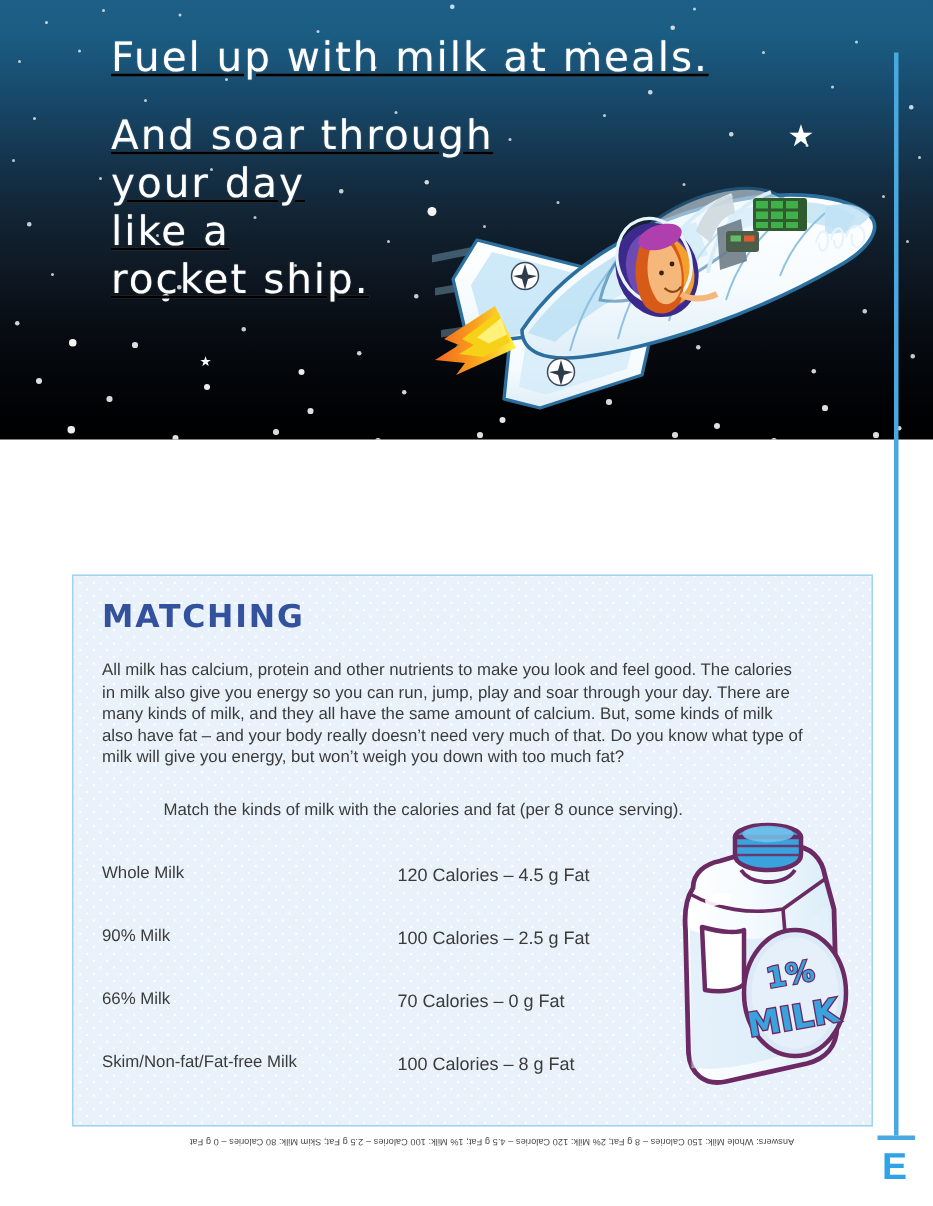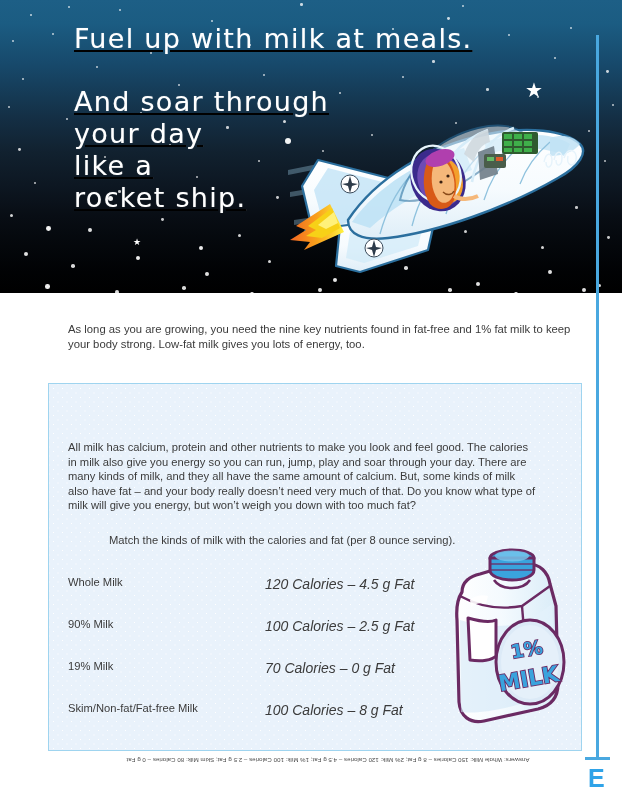--- a/index.html
+++ b/index.html
@@ -67,21 +67,21 @@
     text-shadow: 0 0 1px rgba(255,255,255,.35);
   }
   #headline-1 {
     font-size: 27px;
     line-height: 34px;
     white-space: nowrap;
   }
   #headline-2 {
     font-size: 27px;
     line-height: 32px;
-    margin-top: 30px;
+    margin-top: 19px;
     white-space: pre-line;
   }
 
   
   #rocket {
     position: absolute;
     left: 288px; top: 108px;
     width: 300px; height: 170px;
     z-index: 3;
   }
@@ -180,24 +180,23 @@
   .match-left {
     position: absolute;
     left: 0; top: 0;
     font-size: 11.2px;
     color: #3b3b3b;
     white-space: nowrap;
   }
   .match-right {
     position: absolute;
     left: 197px; top: 0;
-    font-size: 14px;
+    font-size: 12px;
     color: #3b3b3b;
     white-space: nowrap;
-    font-style: italic;
   }
 
   
   #milk-jug {
     position: absolute;
     left: 395px; top: 150px;
     width: 140px; height: 200px;
   }
 
   
@@ -425,43 +424,43 @@
 your day
 like a
 rocket ship.</div>
     </div>
   </div>
 
   <div id="side-rule"></div>
   <div id="side-rule-tick"></div>
   <div id="page-letter">E</div>
 
-  <p id="intro">As long as you are growing, you need the nine key nutrients found in fat-free and 1% fat milk to keep your body strong. Low-fat milk gives you lots of energy, too.</p>
 
   <section id="matching-panel">
 
+    <h2 id="matching-title">MATCHING</h2>
 
     <p id="matching-intro">All milk has calcium, protein and other nutrients to make you look and feel good. The calories in milk also give you energy so you can run, jump, play and soar through your day. There are many kinds of milk, and they all have the same amount of calcium. But, some kinds of milk also have fat – and your body really doesn’t need very much of that. Do you know what type of milk will give you energy, but won’t weigh you down with too much fat?</p>
 
     <p id="matching-instruction">Match the kinds of milk with the calories and fat (per 8 ounce serving).</p>
 
     <div id="match-table">
 
       <div class="match-row">
         <span class="match-left">Whole Milk</span>
         <span class="match-right">120 Calories – 4.5 g Fat</span>
       </div>
 
       <div class="match-row">
         <span class="match-left">90% Milk</span>
         <span class="match-right">100 Calories – 2.5 g Fat</span>
       </div>
 
       <div class="match-row">
-        <span class="match-left">19% Milk</span>
+        <span class="match-left">66% Milk</span>
         <span class="match-right">70 Calories – 0 g Fat</span>
       </div>
 
       <div class="match-row">
         <span class="match-left">Skim/Non-fat/Fat-free Milk</span>
         <span class="match-right">100 Calories – 8 g Fat</span>
       </div>
 
     </div>
 

